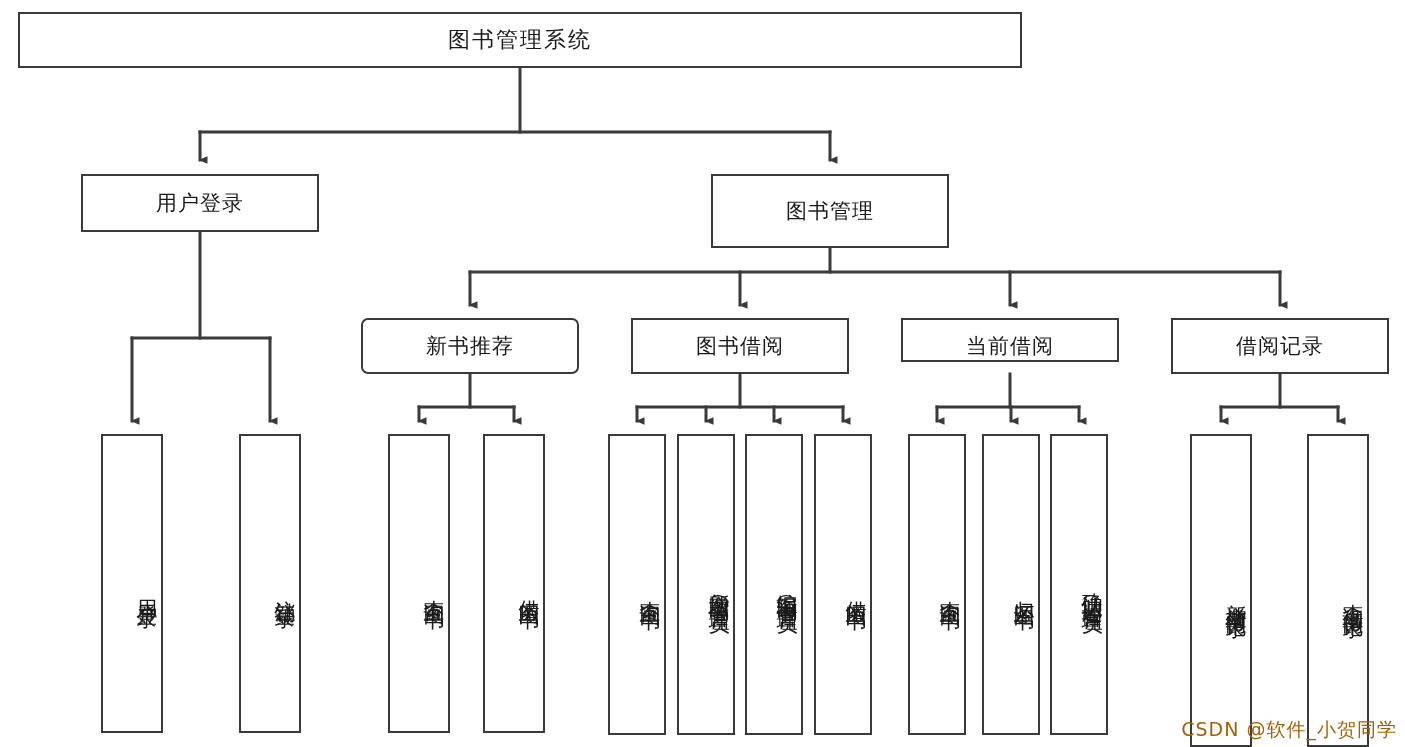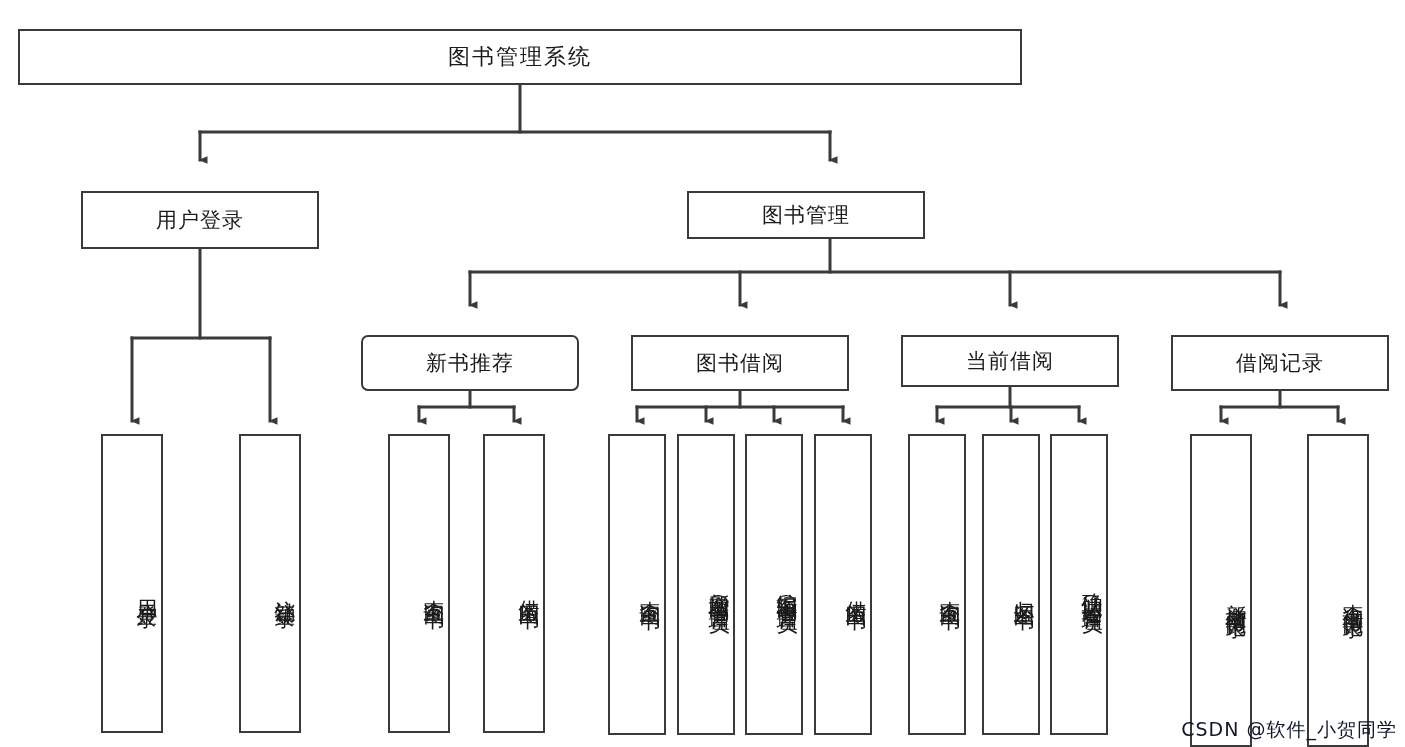--- a/index.html
+++ b/index.html
@@ -34,21 +34,20 @@
     justify-content:center;
     color:#1a1a1a;
     line-height:1.32;
     text-align:center;
     z-index:3;
   }
   .node.h{            
     writing-mode:horizontal-tb;
     font-size:21px;
     letter-spacing:1px;
-    margin-top:17px;
   }
   .node.root{
     font-size:22px;
     letter-spacing:2px;
   }
   .node.v{            
     writing-mode:vertical-rl;
     text-orientation:upright;
     font-size:21px;
     letter-spacing:3px;
@@ -59,21 +58,21 @@
   .node .label{
     display:block;
     white-space:pre-line;
   }
   
   #watermark{
     position:absolute;
     right:8px;
     bottom:4px;
     font-size:19px;
-    color:#0f172a;
+    color:#a16207;
     letter-spacing:1px;
     z-index:5;
     white-space:nowrap;
     font-family:"DejaVu Sans","Liberation Sans",sans-serif;
   }
 </style>
 </head>
 <body>
 
 <div id="canvas">
@@ -128,31 +127,31 @@
     </g>
   </svg>
 
   <div class="node h root" style="left:18px; top:12px; width:1004px; height:56px;">
     <span class="label">图书管理系统</span>
   </div>
 
   <div class="node h" style="left:81px; top:174px; width:238px; height:58px;">
     <span class="label">用户登录</span>
   </div>
-  <div class="node h" style="left:687px; top:174px; width:238px; height:48px;">
+  <div class="node h" style="left:711px; top:174px; width:238px; height:74px;">
     <span class="label">图书管理</span>
   </div>
 
   <div class="node h" style="left:361px; top:318px; width:218px; height:56px;border-radius:7px;">
     <span class="label">新书推荐</span>
   </div>
   <div class="node h" style="left:631px; top:318px; width:218px; height:56px;align-items:center;">
     <span class="label">图书借阅</span>
   </div>
-  <div class="node h" style="left:901px; top:318px; width:218px; height:52px;">
+  <div class="node h" style="left:901px; top:318px; width:218px; height:44px;align-items:flex-end;">
     <span class="label">当前借阅</span>
   </div>
   <div class="node h" style="left:1171px; top:318px; width:218px; height:56px;text-align:center;">
     <span class="label">借阅记录</span>
   </div>
 
   <div class="node v" style="left:101px; top:434px; width:62px; height:299px;">
     <span class="label">用户登录</span>
   </div>
   <div class="node v" style="left:239px; top:434px; width:62px; height:299px;">

